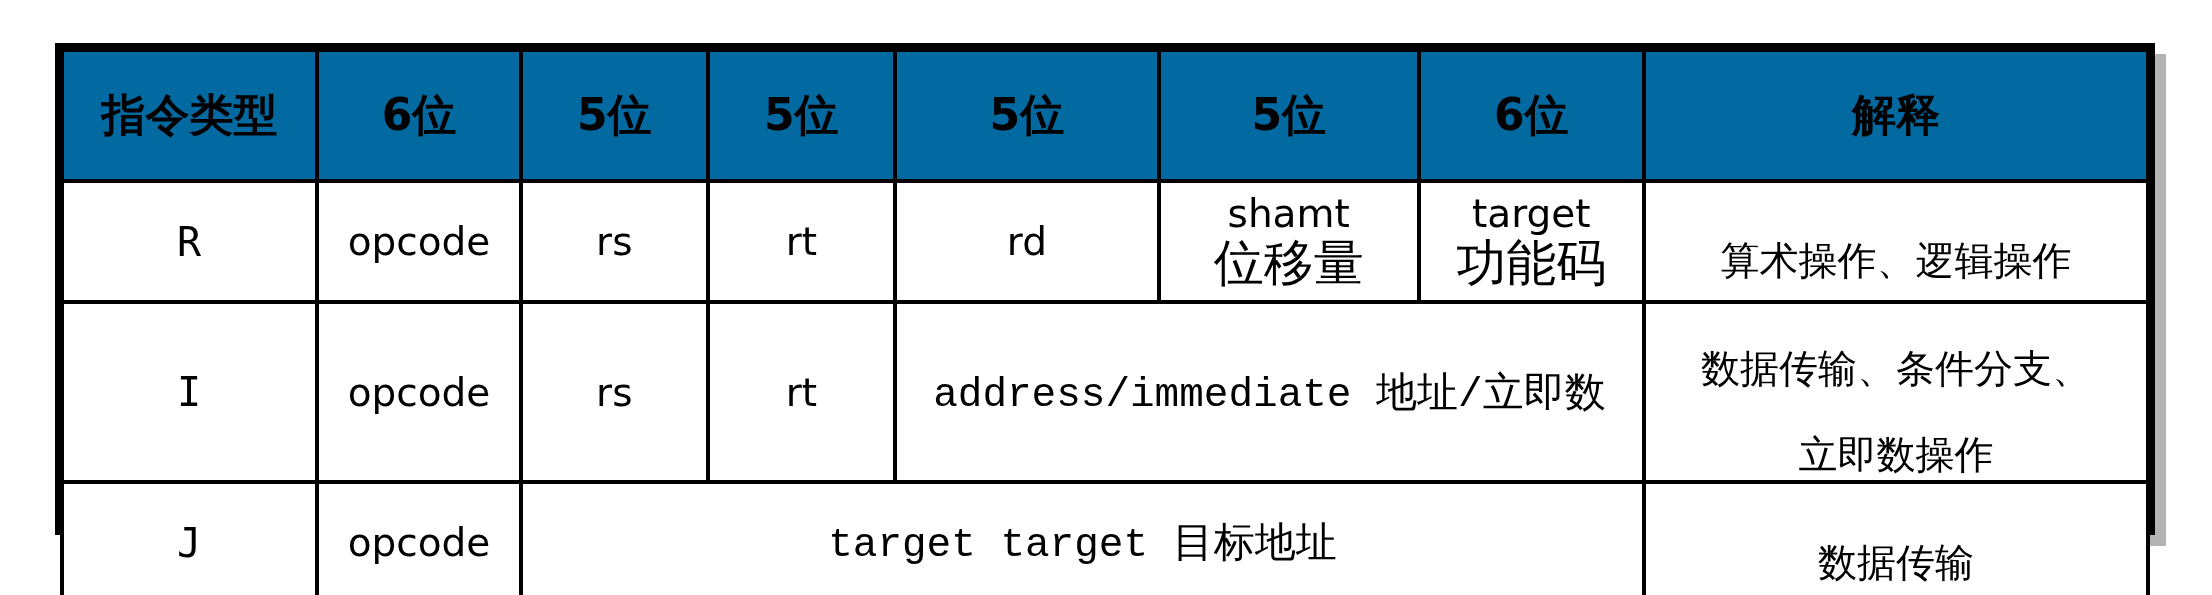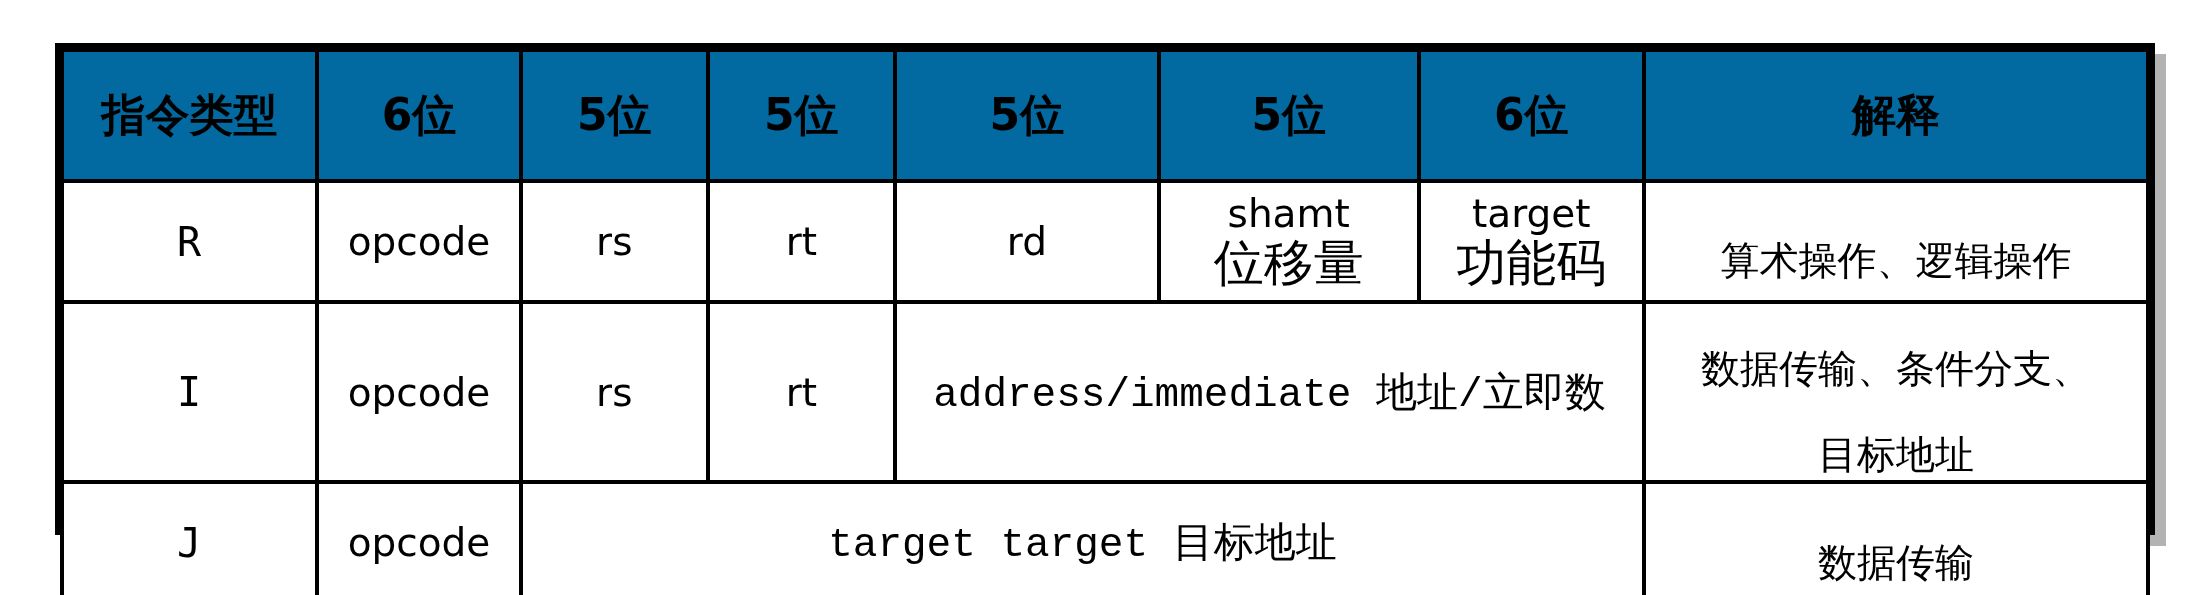--- a/index.html
+++ b/index.html
@@ -176,21 +176,21 @@
         </tr>
 
         <tr class="body">
           <td class="mono">I</td>
           <td class="field">opcode</td>
           <td class="field">rs</td>
           <td class="field">rt</td>
           <td class="wide" colspan="3">address/immediate 地址/立即数</td>
           <td class="explain">
             <span class="l">数据传输、条件分支、</span>
-            <span class="l">目标地址</span>
+            <span class="l">立即数操作</span>
           </td>
         </tr>
 
         <tr class="body">
           <td class="mono">J</td>
           <td class="field">opcode</td>
           <td class="wide" colspan="5">target target 目标地址</td>
           <td class="explain">
             <span class="l">数据传输</span>
           </td>

